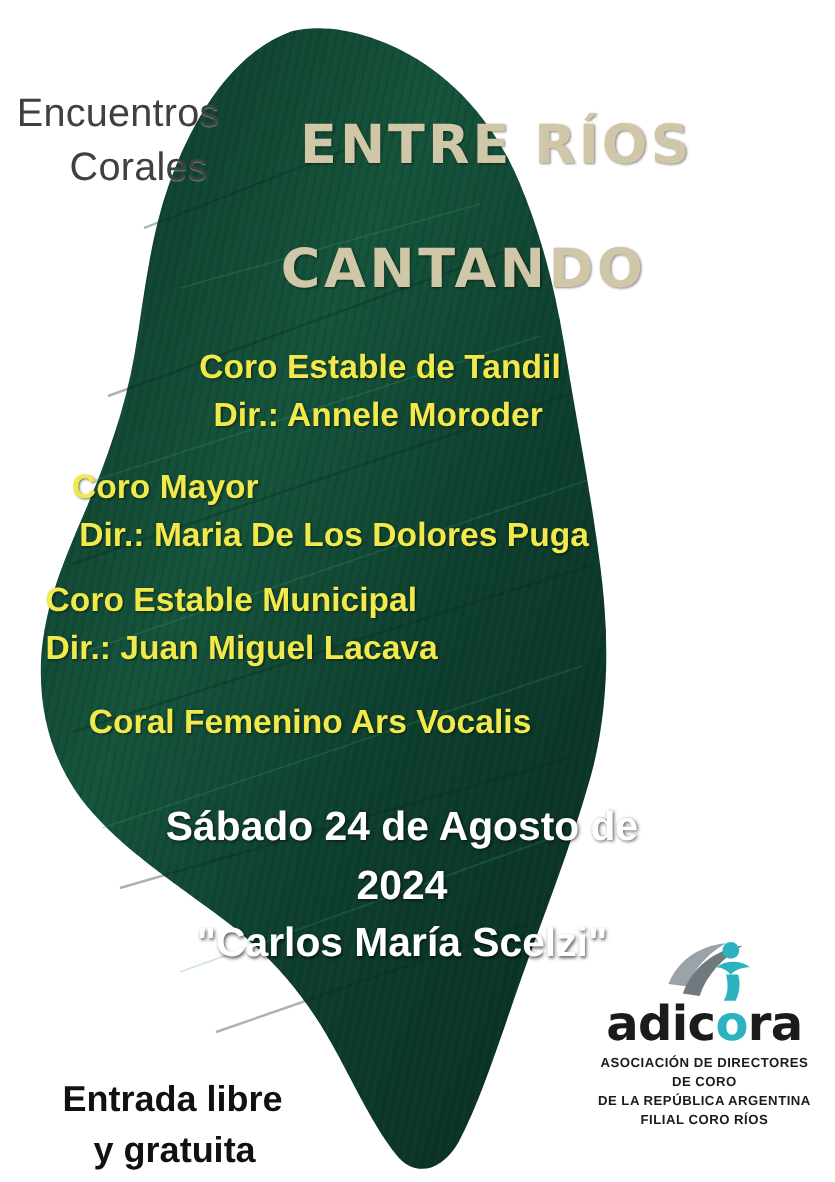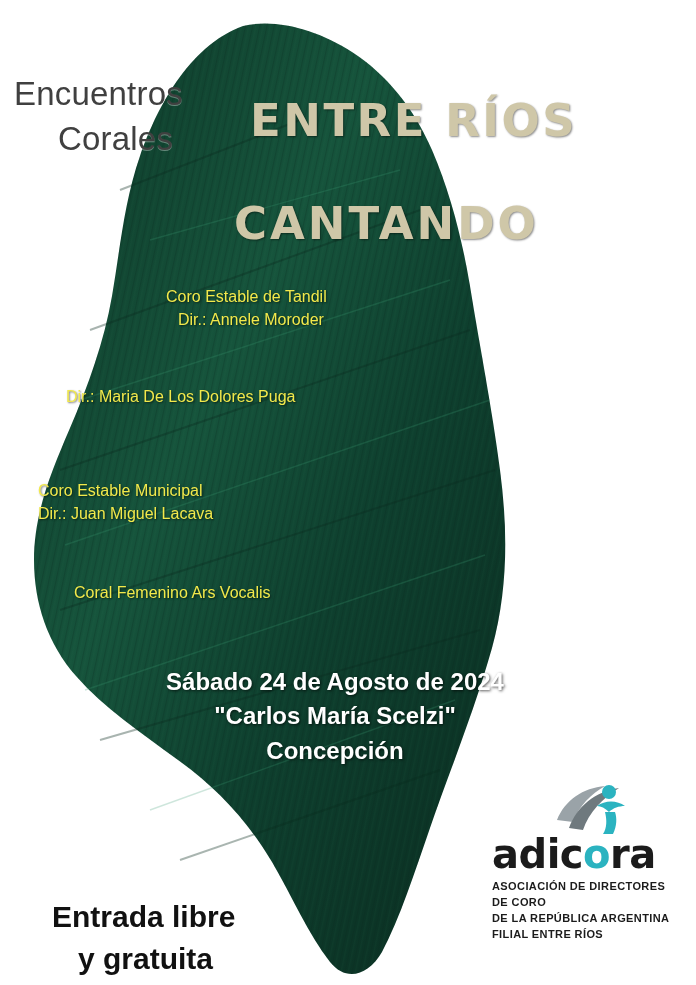--- a/index.html
+++ b/index.html
@@ -69,43 +69,43 @@
   .title-big .line2 {
     display: block;
     margin-top: 58px;
     margin-left: -16px;
     letter-spacing: 3px;
   }
 
   .choir-block {
     position: absolute;
     color: #f2e94b;
-    font-size: 16px;
-    font-weight: normal;
+    font-size: 28px;
+    font-weight: bold;
     line-height: 1.42;
     text-shadow: 1px 1px 2px rgba(0,0,0,0.55);
     white-space: nowrap;
   }
   .choir-1 { left: 166px; top: 286px; }
   .choir-1 .dir { display: block; padding-left: 12px; }
   .choir-2 { left: 60px;  top: 386px; }
   .choir-2 .dir { display: block; padding-left: 6px; }
   .choir-3 { left: 38px;  top: 480px; }
   .choir-3 .dir { display: block; padding-left: 0px; }
   .choir-4 { left: 74px;  top: 582px; }
   .choir-4 .dir { display: block; padding-left: 0px; }
 
   .event-info {
     position: absolute;
     left: 120px;
     top: 665px;
     width: 430px;
     text-align: center;
     color: #ffffff;
-    font-size: 24px;
+    font-size: 34px;
     font-weight: bold;
     line-height: 1.43;
     text-shadow: 1px 1px 3px rgba(0,0,0,0.65);
   }
 
   .free-entry {
     position: absolute;
     left: 52px;
     top: 896px;
     color: #111111;
@@ -117,21 +117,21 @@
     display: block;
     padding-left: 26px;
   }
 
   
   .logo {
     position: absolute;
     right: 14px;
     bottom: 42px;
     width: 190px;
-    text-align: left;
+    text-align: center;
     z-index: 3;
     margin-left: 28px;
   }
   .logo-mark {
     display: block;
     margin: 0 auto;
     width: 96px;
     height: 62px;
   }
   .logo-word {
@@ -238,36 +238,36 @@
       <span>ENTRE RÍOS</span>
       <span class="line2">CANTANDO</span>
     </div>
 
     <div class="choir-block choir-1">
       <span>Coro Estable de Tandil</span>
       <span class="dir">Dir.: Annele Moroder</span>
     </div>
 
     <div class="choir-block choir-2">
+      <span>Coro Mayor</span>
       <span class="dir">Dir.: Maria De Los Dolores Puga</span>
     </div>
 
     <div class="choir-block choir-3">
       <span>Coro Estable Municipal</span>
       <span class="dir">Dir.: Juan Miguel Lacava</span>
     </div>
 
     <div class="choir-block choir-4">
       <span>Coral Femenino Ars Vocalis</span>
     </div>
 
     <div class="event-info">
       <div>Sábado 24 de Agosto de 2024</div>
       <div>"Carlos María Scelzi"</div>
-      <div>Concepción</div>
     </div>
 
     <div class="free-entry">
       <span>Entrada libre</span>
       <span class="l2">y gratuita</span>
     </div>
 
   </div>
 
   <div class="logo">
@@ -275,17 +275,17 @@
       <path d="M18 44 C26 24, 44 12, 66 10 C52 18, 40 30, 34 46 Z" fill="#9aa3a8"></path>
       <path d="M30 52 C38 30, 56 16, 80 12 C64 22, 50 36, 44 54 Z" fill="#6f797e"></path>
       <circle cx="70" cy="16" r="7" fill="#2bb3c0"></circle>
       <path d="M58 30 C66 24, 78 24, 86 30 C80 30, 74 32, 70 36 C66 32, 62 30, 58 30 Z" fill="#2bb3c0"></path>
       <path d="M66 36 C68 44, 68 52, 64 58 L74 58 C78 50, 78 42, 76 36 Z" fill="#2bb3c0"></path>
     </svg>
     <span class="logo-word"><span>a</span><span>dic</span><span class="accent">o</span><span>ra</span></span>
     <span class="logo-sub">
       <span>ASOCIACIÓN DE DIRECTORES DE CORO</span><br>
       <span>DE LA REPÚBLICA ARGENTINA</span><br>
-      <span>FILIAL ENTRE RÍOS</span>
+      <span>FILIAL CORO RÍOS</span>
     </span>
   </div>
 
 </div>
 
 </body></html>

